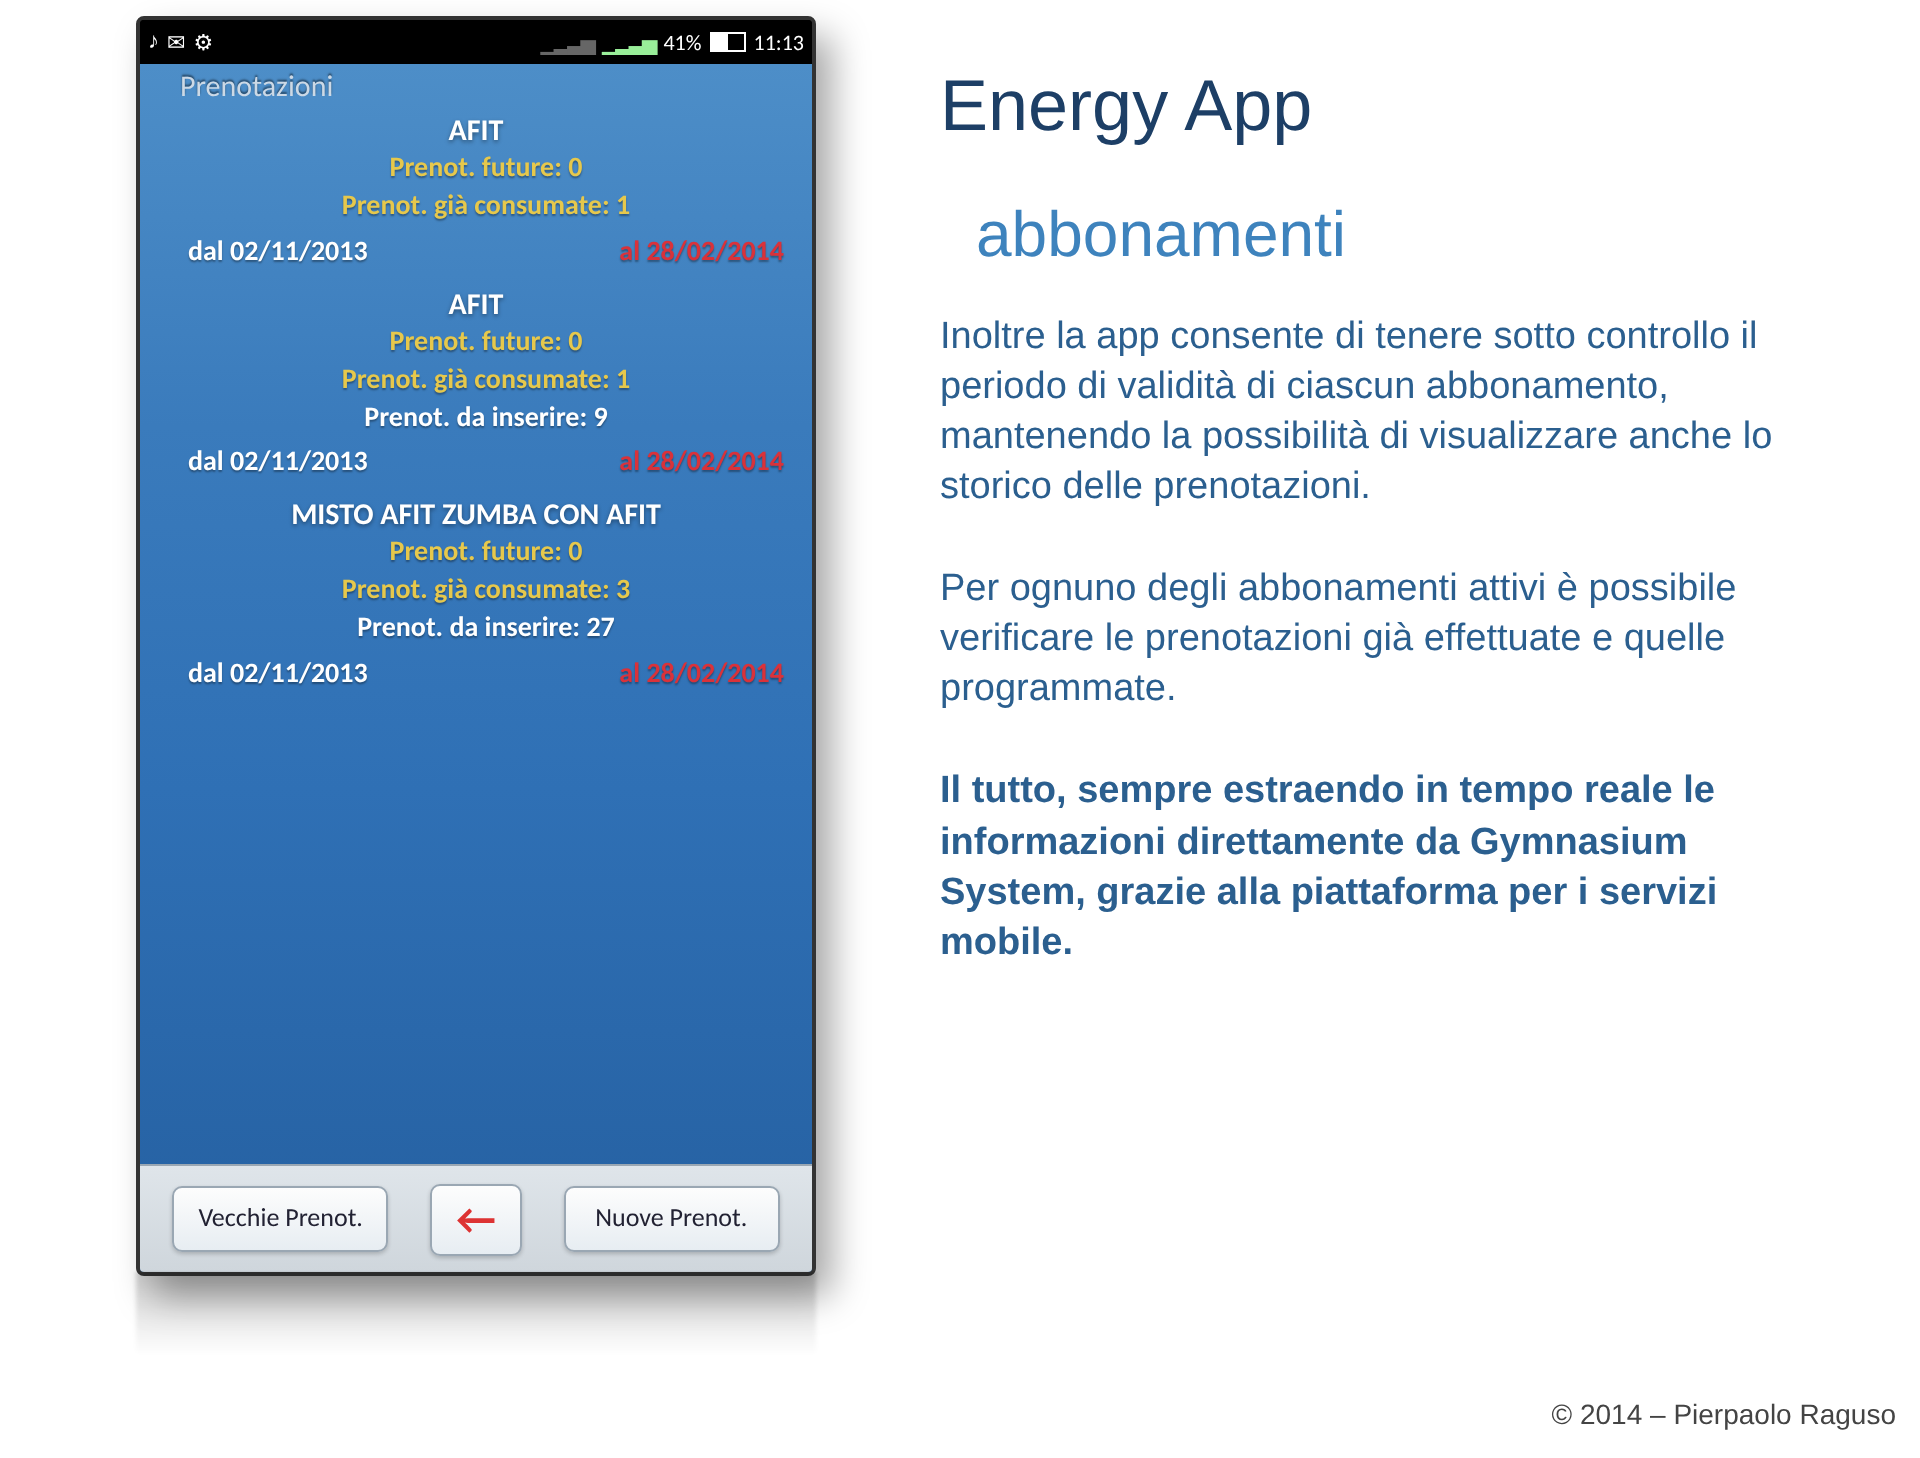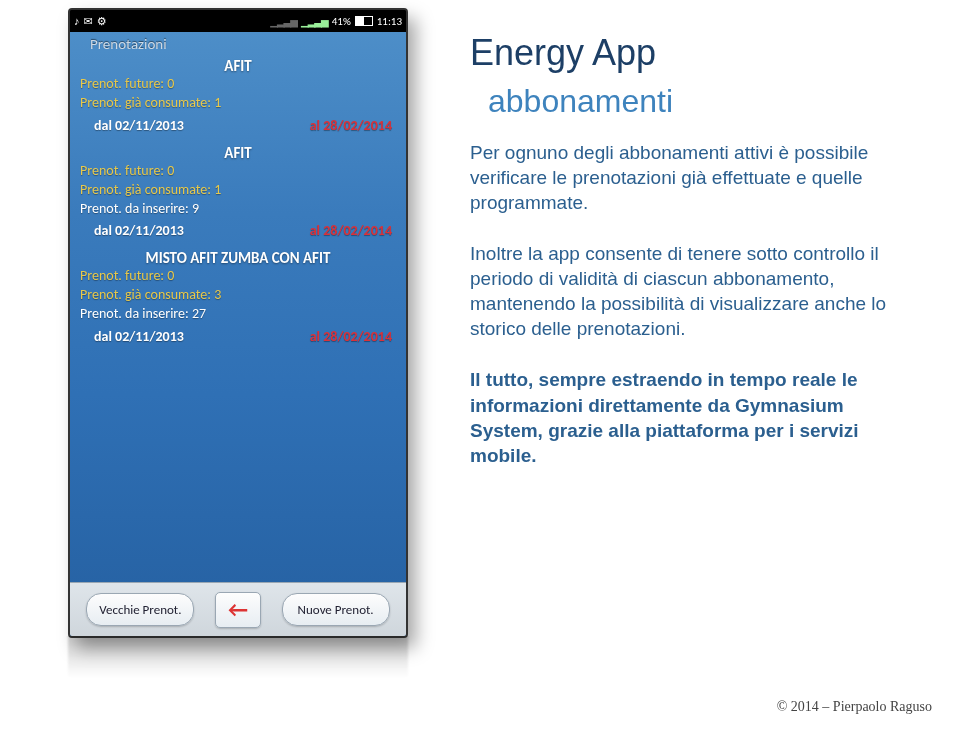--- a/index.html
+++ b/index.html
@@ -57,24 +57,25 @@
   .group-title {
     text-align:center;
     color:#fff;
     font-weight:bold;
     font-size:15px;
     margin-top:4px;
     text-shadow:0 1px 2px rgba(0,0,0,.4);
   }
   .stat-line {
     font-size:14px;
-    font-weight:normal;
+    font-weight:bold;
     padding-left:10px;
     text-shadow:0 1px 1px rgba(0,0,0,.35);
     line-height:1.35;
+    text-align:center;
   }
   .stat-line .label { color:#fff; }
   .stat-line.yellow .label, .stat-line.yellow .val { color:#e6c84c; }
   .stat-line.white .label, .stat-line.white .val { color:#fff; }
   .dates-row {
     display:flex;
     justify-content:space-between;
     padding:4px 14px 0 24px;
     font-size:14px;
     font-weight:bold;
@@ -91,21 +92,21 @@
     background: linear-gradient(#dfe5ea,#cfd6dc);
     border-top:1px solid #9aa7b3;
     display:flex;
     align-items:center;
     justify-content:space-around;
     padding:0 6px;
   }
   .pill-btn {
     background: linear-gradient(#fdfdfd,#e7edf2);
     border:1px solid #9aa7b3;
-    border-radius:15px;
+    border-radius:5px;
     padding:8px 10px;
     font-size:13px;
     color:#223;
     min-width:108px;
     text-align:center;
     box-shadow:0 1px 2px rgba(0,0,0,.2);
   }
   .back-btn {
     width:46px; height:36px;
     background: linear-gradient(#fdfdfd,#e7edf2);
@@ -121,45 +122,45 @@
     position:absolute;
     left:470px;
     top:34px;
     width:430px;
   }
   .slide-title {
     font-size:36px;
     color:#1d3f66;
     font-family:"Candara","Segoe UI",sans-serif;
     line-height:1.08;
-    margin-bottom:10px;
+    margin-bottom:26px;
   }
   .slide-subtitle {
     font-size:32px;
     color:#3e83bd;
     font-family:"Candara","Segoe UI",sans-serif;
     margin-left:18px;
     margin-bottom:20px;
   }
   .para {
     font-size:19px;
     color:#2b5f8f;
     font-family:"Candara","Segoe UI",sans-serif;
     line-height:1.32;
     margin-bottom:26px;
   }
   .para.bold { font-weight:bold; }
 
   .footer-credit {
     position:absolute;
-    right:28px;
+    right:12px;
     bottom:14px;
     font-size:14px;
     color:#444;
-    font-family:Liberation Serif, serif;
+    font-family:Liberation Sans, sans-serif;
   }
 
   
   .phone-reflection {
     position:absolute;
     left:68px;
     top:636px;
     width:340px;
     height:70px;
     background: linear-gradient(180deg, rgba(0,0,0,.18), rgba(0,0,0,0));
@@ -262,18 +263,18 @@
       </div>
       <div class="pill-btn">Nuove Prenot.</div>
     </div>
   </div>
 </div>
 <div class="phone-reflection"></div>
 
 <div class="slide-text">
   <div class="slide-title">Energy App</div>
   <div class="slide-subtitle">abbonamenti</div>
+  <div class="para">Inoltre la app consente di tenere sotto controllo il periodo di validità di ciascun abbonamento, mantenendo la possibilità di visualizzare anche lo storico delle prenotazioni.</div>
   <div class="para">Per ognuno degli abbonamenti attivi è possibile verificare le prenotazioni già effettuate e quelle programmate.</div>
-  <div class="para">Inoltre la app consente di tenere sotto controllo il periodo di validità di ciascun abbonamento, mantenendo la possibilità di visualizzare anche lo storico delle prenotazioni.</div>
   <div class="para bold">Il tutto, sempre estraendo in tempo reale le informazioni direttamente da Gymnasium System, grazie alla piattaforma per i servizi mobile.</div>
 </div>
 
 <div class="footer-credit">© 2014 – Pierpaolo Raguso</div>
 
 </body></html>

